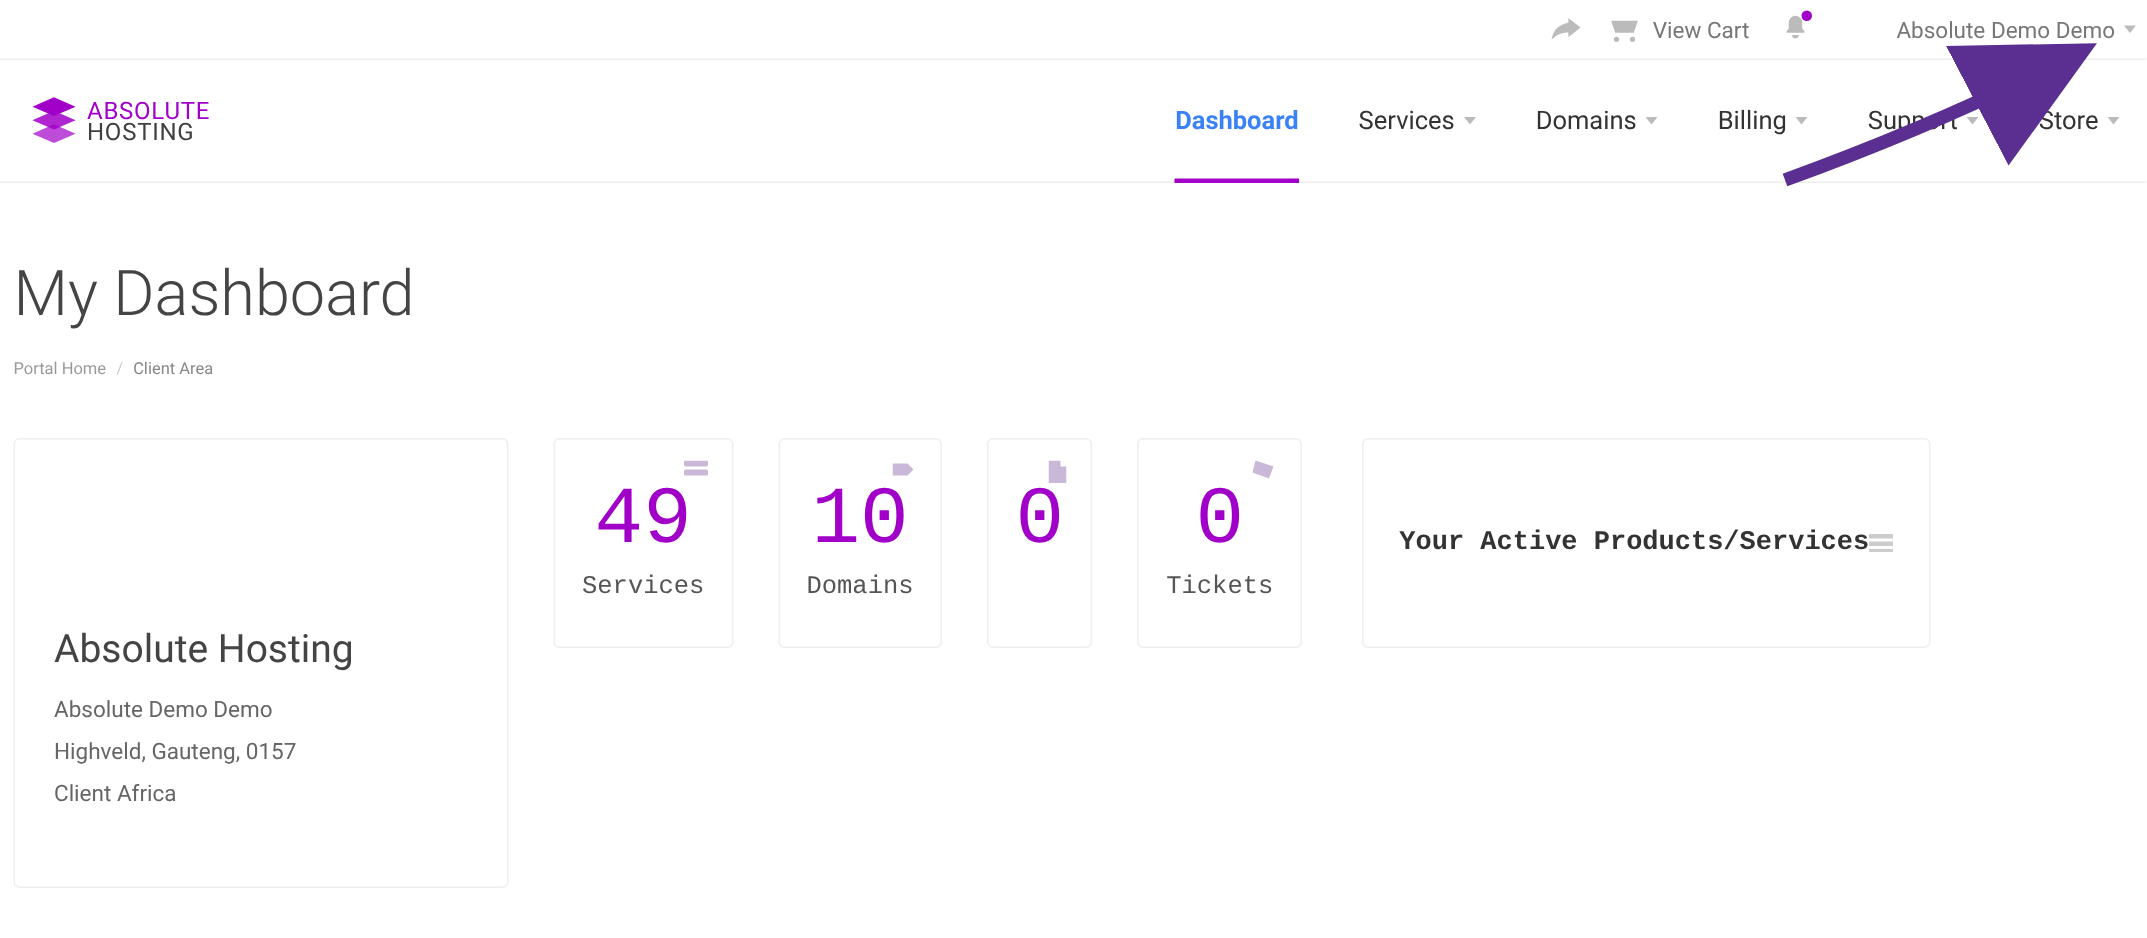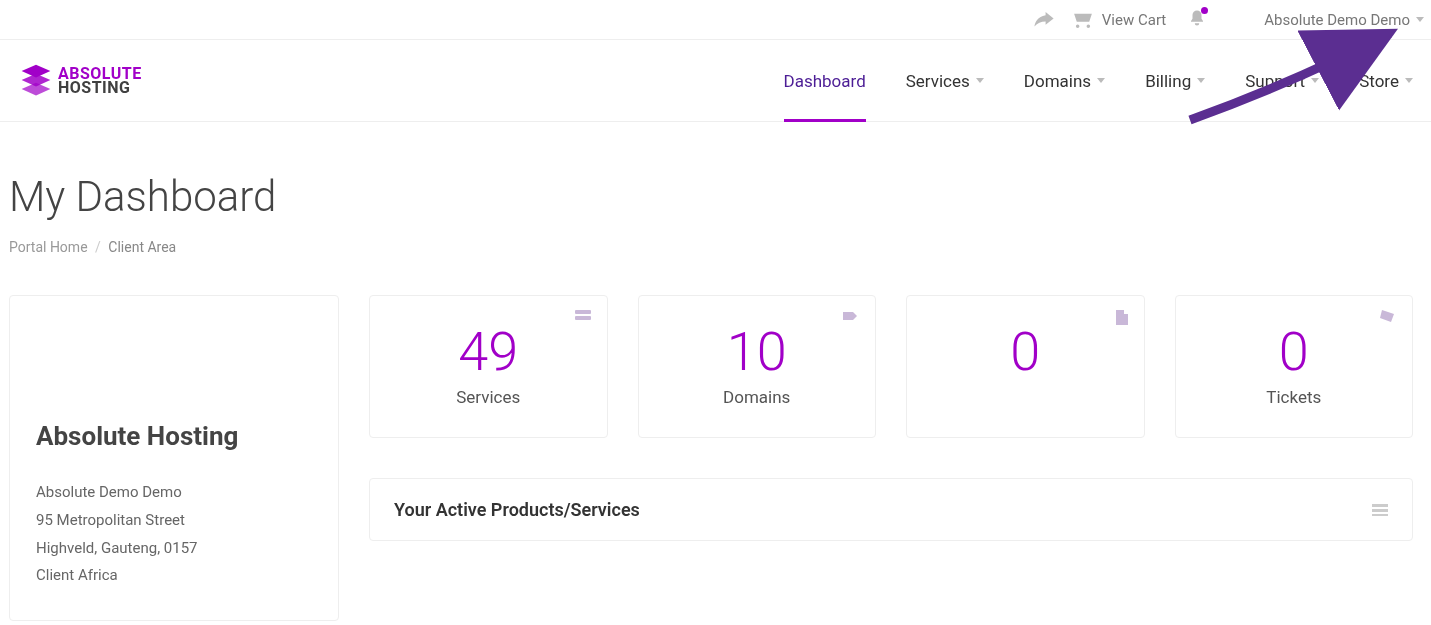--- a/index.html
+++ b/index.html
@@ -10,43 +10,43 @@
   .topbar .icon { color: #bbb; display: inline-flex; align-items: center; }
   .topbar .cart { display: flex; align-items: center; gap: 8px; color: #777; font-size: 15px; }
   .topbar .bell-wrap { position: relative; margin: 0 10px 0 4px; }
   .topbar .bell-dot { position: absolute; top: -2px; right: -2px; width: 7px; height: 7px; background: #a100c8; border-radius: 50%; }
   .topbar .user { color: #777; font-size: 15px; display: flex; align-items: center; gap: 6px; margin-left: 30px; }
   .caret { width: 0; height: 0; border-left: 4px solid transparent; border-right: 4px solid transparent; border-top: 5px solid #bbb; display: inline-block; }
   
   
   .header { display: flex; align-items: center; justify-content: space-between; padding: 0 18px; height: 82px; border-bottom: 1px solid #eee; }
   .logo { display: flex; align-items: center; gap: 4px; }
-  .logo-text { display: flex; flex-direction: column; line-height: 0.85; font-weight: 700; letter-spacing: 0.5px; }
+  .logo-text { display: flex; flex-direction: column; line-height: 0.85; font-weight: 400; letter-spacing: 0.5px; }
   .logo-text .top { color: #a100c8; font-size: 16px; }
   .logo-text .bot { color: #404040; font-size: 16px; }
   .nav { display: flex; align-items: center; gap: 40px; height: 100%; }
   .nav-item { display: flex; align-items: center; gap: 6px; color: #333; font-size: 17px; height: 100%; position: relative; cursor: pointer; }
-  .nav-item.active { color: #4c1d95; }
+  .nav-item.active { color: #3b82f6; font-weight: bold; }
   .nav-item.active::after { content: ""; position: absolute; bottom: -1px; left: 0; right: 0; height: 3px; background: #a100c8; }
   
   
   .page-head { padding: 50px 35px 30px 9px; }
   .page-title { font-size: 42px; font-weight: 300; color: #444; margin-bottom: 18px; }
-  .breadcrumb { color: #999; font-size: 14px; }
+  .breadcrumb { color: #999; font-size: 11px; }
   .breadcrumb a { color: #999; text-decoration: none; }
   .breadcrumb .sep { margin: 0 4px; color: #ccc; }
   .breadcrumb .current { color: #888; }
   
   
   .content { padding: 10px 18px 0 9px; display: flex; gap: 30px; align-items: flex-start; }
   .sidebar-card { width: 330px; background: #fff; border: 1px solid #eee; border-radius: 4px; padding: 125px 26px 30px 26px; min-height: 300px; }
-  .sidebar-card h3 { font-size: 26px; font-weight: 700; color: #444; margin-bottom: 28px; }
+  .sidebar-card h3 { font-size: 26px; font-weight: 400; color: #444; margin-bottom: 12px; }
   .sidebar-card p { color: #666; font-size: 15px; line-height: 1.85; }
   
-  .main-col { flex: 1; display: flex; flex-direction: column; gap: 40px; }
+  .main-col { flex: 1; display: flex; flex-direction: row; gap: 40px; font-family: Liberation Mono, monospace; }
   .stat-row { display: flex; gap: 30px; }
   .stat-card { flex: 1; background: #fff; border: 1px solid #eee; border-radius: 4px; padding: 18px 18px 30px 18px; text-align: center; position: relative; }
   .stat-card .corner-icon { position: absolute; top: 14px; right: 16px; color: #c9b8d8; }
   .stat-card .num { font-size: 54px; font-weight: 300; color: #a100c8; margin-top: 6px; }
   .stat-card .label { font-size: 17px; color: #555; margin-top: 4px; }
   
   .panel { background: #fff; border: 1px solid #eee; border-radius: 4px; padding: 20px 24px; display: flex; justify-content: space-between; align-items: center; text-align: right; }
   .panel-title { font-size: 18px; font-weight: 600; color: #333; }
   .panel-icon { color: #ccc; }
   
@@ -133,21 +133,20 @@
     <a href="#">Portal Home</a>
     <span class="sep">/</span>
     <span class="current">Client Area</span>
   </div>
 </div>
 
 <div class="content">
   <div class="sidebar-card">
     <h3>Absolute Hosting</h3>
     <p>Absolute Demo Demo</p>
-    <p>95 Metropolitan Street</p>
     <p>Highveld, Gauteng, 0157</p>
     <p>Client Africa</p>
   </div>
 
   <div class="main-col">
     <div class="stat-row">
 
       <div class="stat-card">
         <span class="corner-icon">
           <svg width="16" height="12" viewBox="0 0 16 12">

